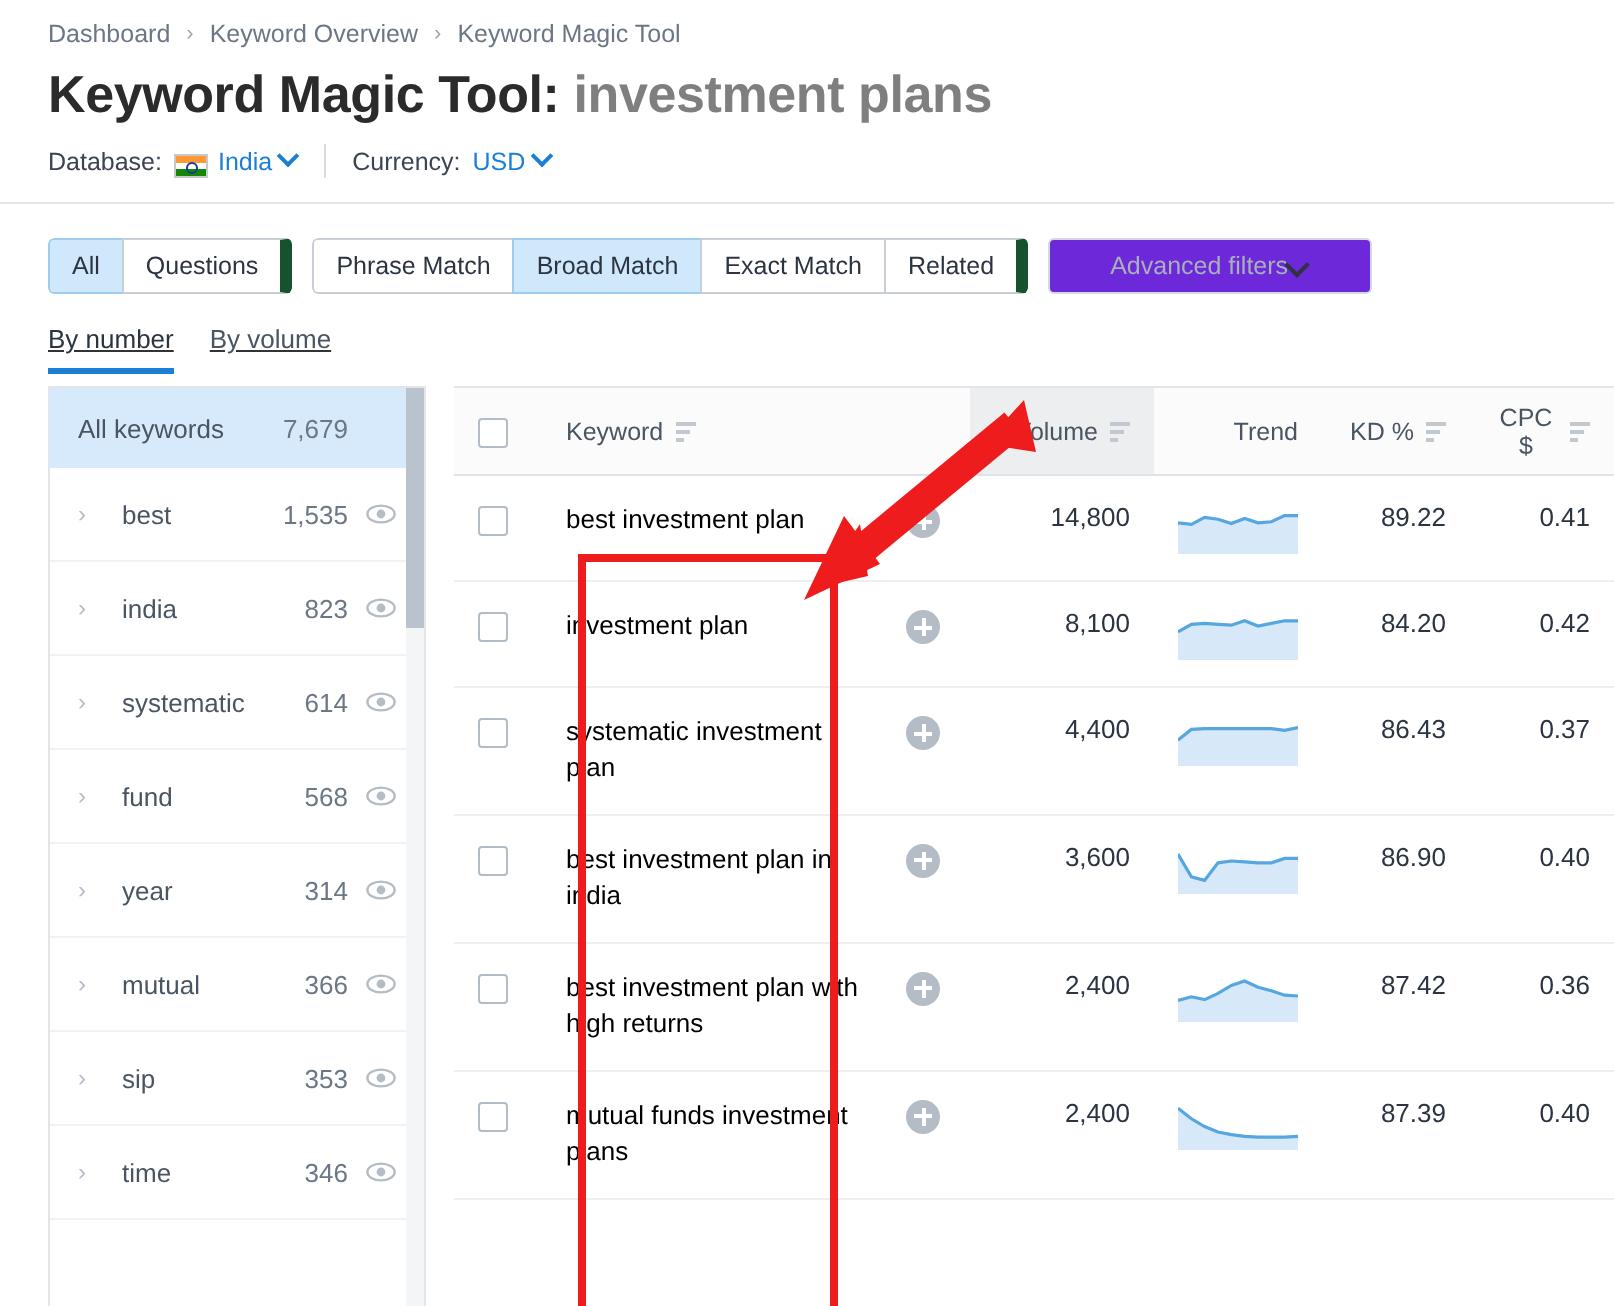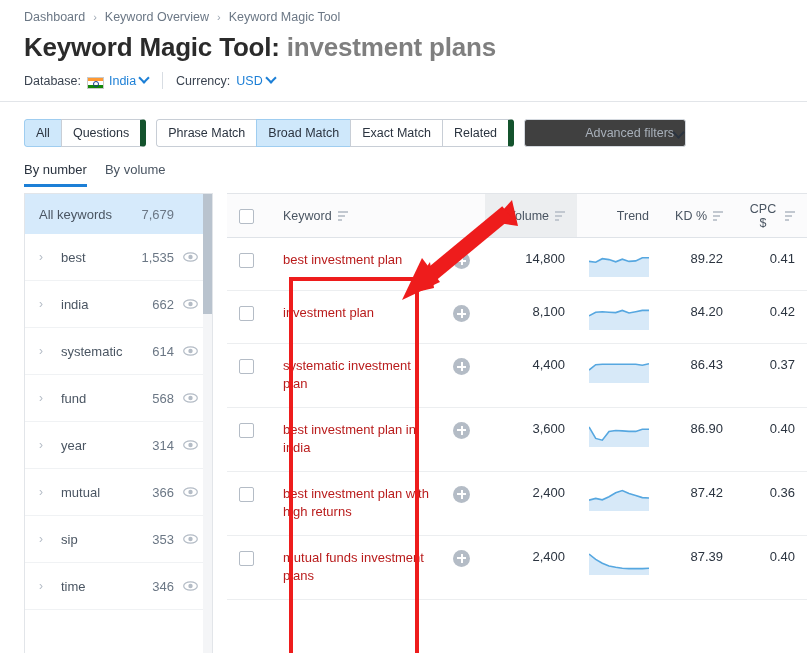--- a/index.html
+++ b/index.html
@@ -84,38 +84,38 @@
     border: 1px solid #c8ced6;
     border-right: none;
     cursor: pointer; white-space: nowrap;
   }
   .btn-group .fbtn:first-child { border-radius: 3px 0 0 3px; }
   .btn-group .fbtn:last-child { border-right: 6px solid #14532d; border-radius: 0 3px 3px 0; }
   .fbtn.active { background: #cfe8fb; border-color: #9fcdf0; }
   .group-gap { width: 10px; }
   .adv-filters {
     height: 28px; width: 162px; margin-left: 10px;
-    display: flex; align-items: center; justify-content: flex-end;
-    padding: 0 0;
+    display: flex; align-items: center; justify-content: center;
+    padding: 0 25px;
     border: 1px solid #d4d9df; border-radius: 3px;
-    background: #404040; font-size: 12.5px; color: #a8b0ba;
+    background: #6d28d9; font-size: 12.5px; color: #a8b0ba;
     cursor: pointer;
   }
   .chev-dark { width: 11px; height: 11px; position: relative; }
   .chev-dark::before {
     content: ""; position: absolute; left: 0; top: 0;
     width: 7px; height: 7px;
     border-right: 2px solid #2b3440; border-bottom: 2px solid #2b3440;
     transform: rotate(45deg);
   }
 
   
   .sub-bar {
     display: flex; align-items: flex-end;
-    padding: 18px 0 0 24px; height: 40px;
+    padding: 18px 0 0 24px; height: 40px; text-decoration: underline;
   }
   .sort-tabs { display: flex; gap: 18px; width: 195px; }
   .sort-tab {
     font-size: 13px; color: #4a5562; padding-bottom: 7px;
     border-bottom: 3px solid transparent; cursor: pointer;
   }
   .sort-tab.active { border-bottom-color: #1c7fd6; color: #2b3440; }
   .stats { display: flex; align-items: center; padding-bottom: 7px; font-size: 12.5px; color: #4a5562; }
   .stat { white-space: nowrap; }
   .stat b { color: #1f2733; font-weight: bold; }
@@ -195,21 +195,21 @@
     border-bottom: 1px solid #eceef0;
     padding: 13px 12px;
     font-size: 13px; color: #2b3440;
     vertical-align: top;
   }
   .chkbox {
     width: 15px; height: 15px; border: 1px solid #b4bcc6;
     border-radius: 2px; background: #fff; cursor: pointer;
     margin-top: 2px;
   }
-  .kw-link { color: #b91c1c; cursor: pointer; line-height: 1.42; display: block; }
+  .kw-link { color: #000000; cursor: pointer; line-height: 1.42; display: block; }
   .add-btn {
     width: 17px; height: 17px; border-radius: 50%;
     background: #b4bcc6; position: relative; cursor: pointer; margin-top: 1px;
   }
   .add-btn::before, .add-btn::after {
     content: ""; position: absolute; background: #fff;
   }
   .add-btn::before { left: 4px; top: 7.5px; width: 9px; height: 2px; }
   .add-btn::after  { left: 7.5px; top: 4px; width: 2px; height: 9px; }
   .num { text-align: right; white-space: nowrap; }
@@ -296,21 +296,21 @@
             <span class="eye">
               <svg width="15" height="10" viewBox="0 0 15 10">
                 <ellipse cx="7.5" cy="5" rx="6.8" ry="4.2" fill="none" stroke="#b4bcc6" stroke-width="1.2"></ellipse>
                 <circle cx="7.5" cy="5" r="2.2" fill="#b4bcc6"></circle>
               </svg>
             </span>
           </div>
           <div class="sb-row">
             <span class="sb-caret">›</span>
             <span class="sb-label">india</span>
-            <span class="sb-count">662</span>
+            <span class="sb-count">823</span>
             <span class="eye">
               <svg width="15" height="10" viewBox="0 0 15 10">
                 <ellipse cx="7.5" cy="5" rx="6.8" ry="4.2" fill="none" stroke="#b4bcc6" stroke-width="1.2"></ellipse>
                 <circle cx="7.5" cy="5" r="2.2" fill="#b4bcc6"></circle>
               </svg>
             </span>
           </div>
           <div class="sb-row">
             <span class="sb-caret">›</span>
             <span class="sb-label">systematic</span>

